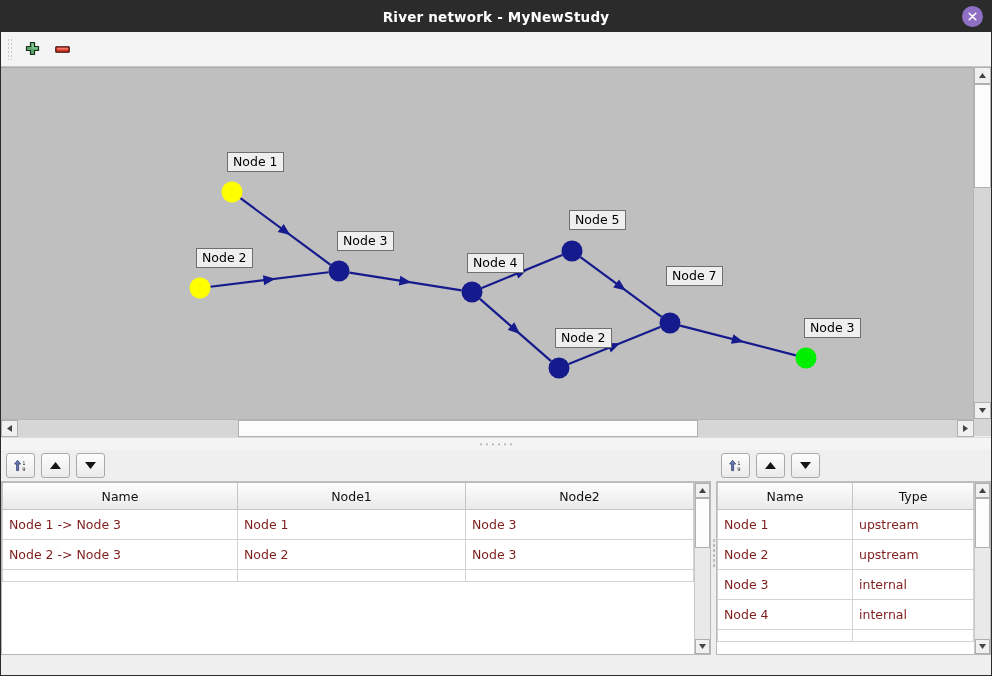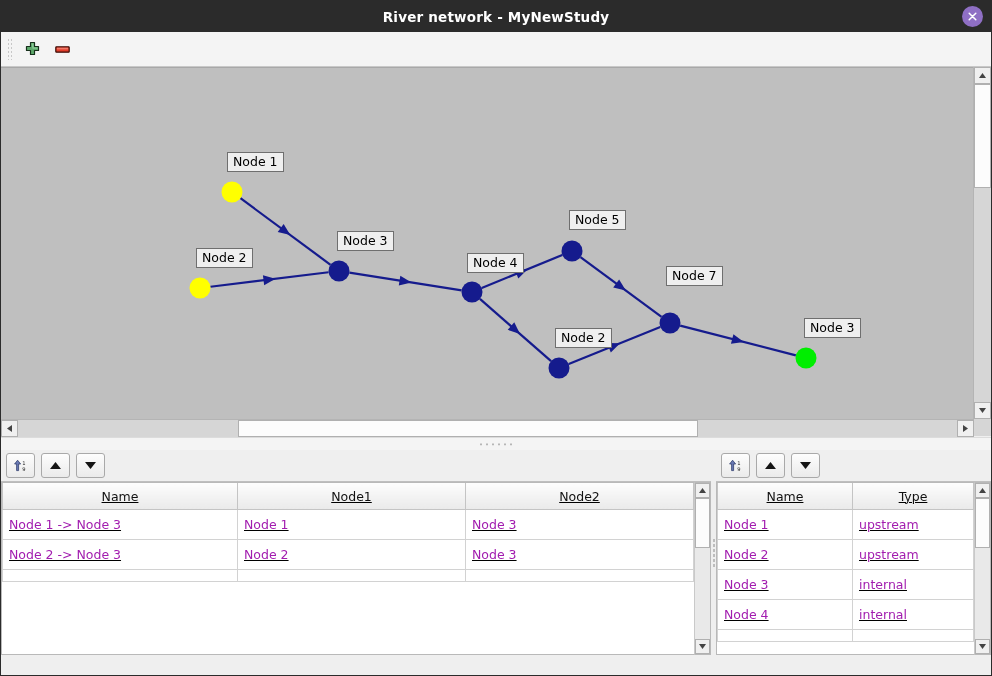--- a/index.html
+++ b/index.html
@@ -72,25 +72,25 @@
   .pane.left{flex:0 0 710px;}
   .pane.right{flex:1 1 auto;}
   .pane-tb{height:31px;flex:0 0 31px;display:flex;align-items:center;gap:6px;
            padding-left:5px;box-sizing:border-box;background:#efefef;}
   .sq-btn{width:27px;height:23px;background:linear-gradient(#fdfdfd,#ebebeb);
           border:1px solid #a9a9a9;border-radius:3px;display:flex;align-items:center;
           justify-content:center;cursor:pointer;}
   .tblwrap{flex:1 1 auto;display:flex;min-height:0;border-top:1px solid #bfbfbf;}
   .tbl{flex:1 1 auto;overflow:hidden;background:#fff;border:1px solid #b9b9b9;
        border-right:none;box-sizing:border-box;}
-  table{border-collapse:collapse;width:100%;table-layout:fixed;text-decoration:underline;}
+  table{border-collapse:collapse;width:100%;table-layout:fixed;}
   th{height:24px;background:linear-gradient(#fdfdfd,#eaeaea);border:1px solid #c4c4c4;
      border-top:none;font-weight:normal;font-size:12.5px;text-align:center;color:#111;}
   td{height:29px;border:1px solid #d2d2d2;border-top:none;padding:0 6px;font-size:12.5px;
-     background:#fff;color:#a21caf;overflow:hidden;white-space:nowrap;text-overflow:ellipsis;}
+     background:#fff;color:#7f1d1d;overflow:hidden;white-space:nowrap;text-overflow:ellipsis;}
   tr.partial td{height:11px;}
   .pane-vsb{width:17px;flex:0 0 17px;background:#e9e9e9;border:1px solid #b9b9b9;
             border-left:1px solid #c9c9c9;position:relative;box-sizing:border-box;}
   .pane-vsb .arrow{position:absolute;left:0;width:15px;height:15px;background:#f0f0f0;
                    border:1px solid #b0b0b0;box-sizing:border-box;display:flex;
                    align-items:center;justify-content:center;cursor:pointer;}
   .pane-vsb .arrow.up{top:0;} .pane-vsb .arrow.dn{bottom:0;}
   .pane-vsb .thumb{position:absolute;left:0;width:15px;background:#fcfcfc;
                    border:1px solid #b0b0b0;box-sizing:border-box;cursor:pointer;}
   .vgrip{width:5px;flex:0 0 5px;background:#efefef;cursor:col-resize;position:relative;}

